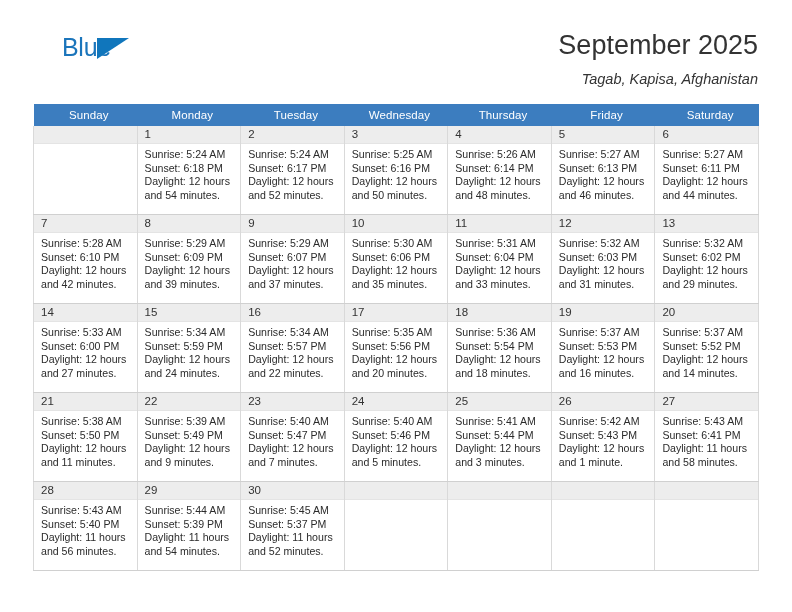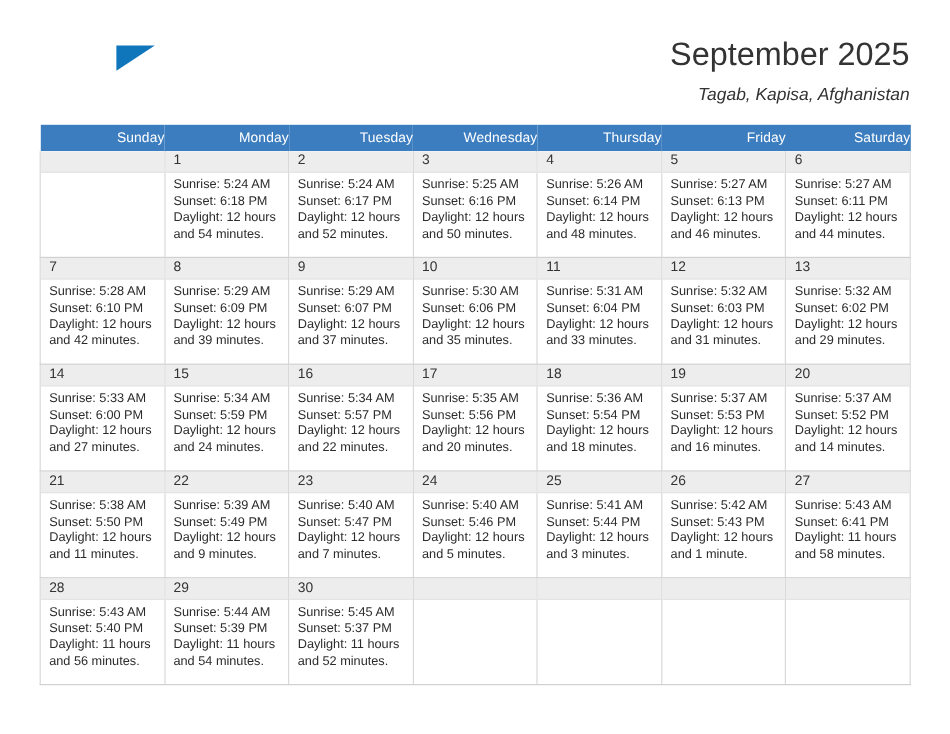--- a/index.html
+++ b/index.html
@@ -97,21 +97,21 @@
     top: 104px;
     width: 726px;
     border-collapse: collapse;
     table-layout: fixed;
   }
   .calendar th {
     background: #3c7dbf;
     color: #ffffff;
     font-size: 11.5px;
     font-weight: normal;
-    text-align: right;
+    text-align: center;
     padding: 5px 0 5px 7px;
     height: 11px;
     border: none;
     letter-spacing: 0.1px;
   }
   .calendar td {
     vertical-align: top;
     padding: 0;
     border-left: 1px solid #d9d9d9;
     border-right: 1px solid #d9d9d9;
@@ -152,20 +152,21 @@
 </style>
 </head>
 <body>
 
 <div class="page">
 
   <div class="top-header">
 
     <div class="brand">
       <span class="brand-tri"></span>
+      <span class="brand-row2">Blue</span>
     </div>
 
     <div class="title-block">
       <div class="cal-title">September 2025</div>
       <div class="cal-subtitle">Tagab, Kapisa, Afghanistan</div>
     </div>
 
   </div>
 
   <table class="calendar">

